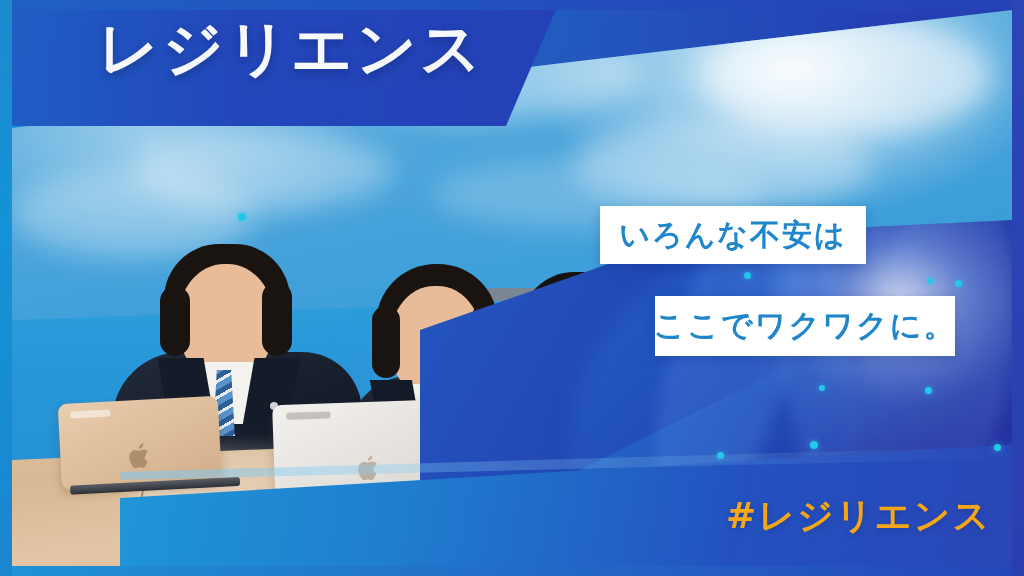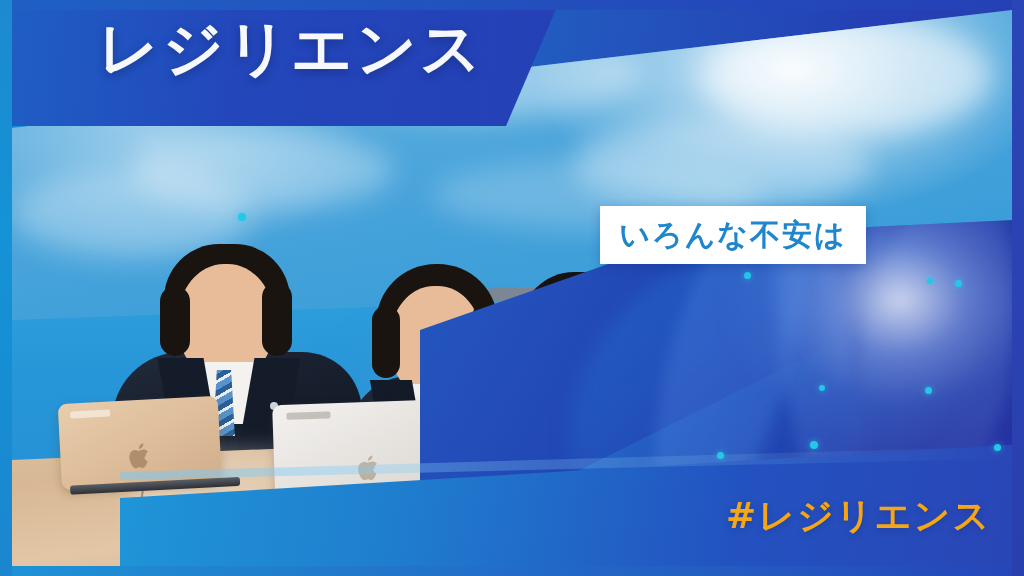--- a/index.html
+++ b/index.html
@@ -345,20 +345,23 @@
   <div class="dot" style="left:717px;top:452px;width:7px;height:7px;"></div>
   <div class="dot" style="left:819px;top:385px;width:6px;height:6px;"></div>
   <div class="dot" style="left:994px;top:444px;width:7px;height:7px;"></div>
 
   <div class="header"></div>
   <div class="header-title">レジリエンス</div>
 
   <div class="callout cal1">
     <span>いろんな不安は</span>
   </div>
+  <div class="callout cal2">
+    <span>ここでワクワクに。</span>
+  </div>
 
   <div class="hashtag">#レジリエンス</div>
 
   <div class="frame-top"></div>
   <div class="frame-bottom"></div>
   <div class="frame-left"></div>
   <div class="frame-right"></div>
 
 </div>
 

